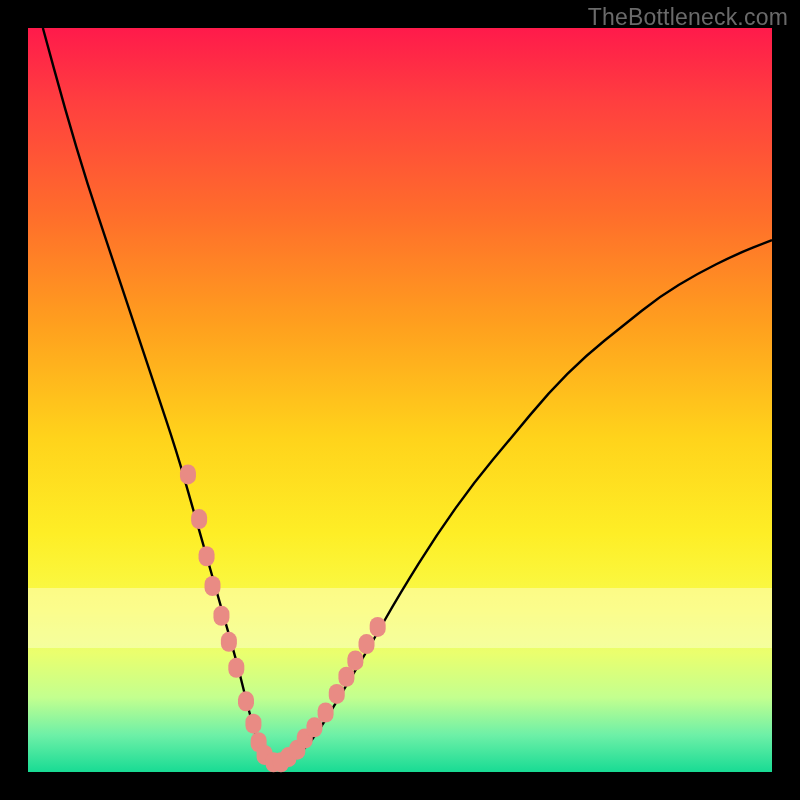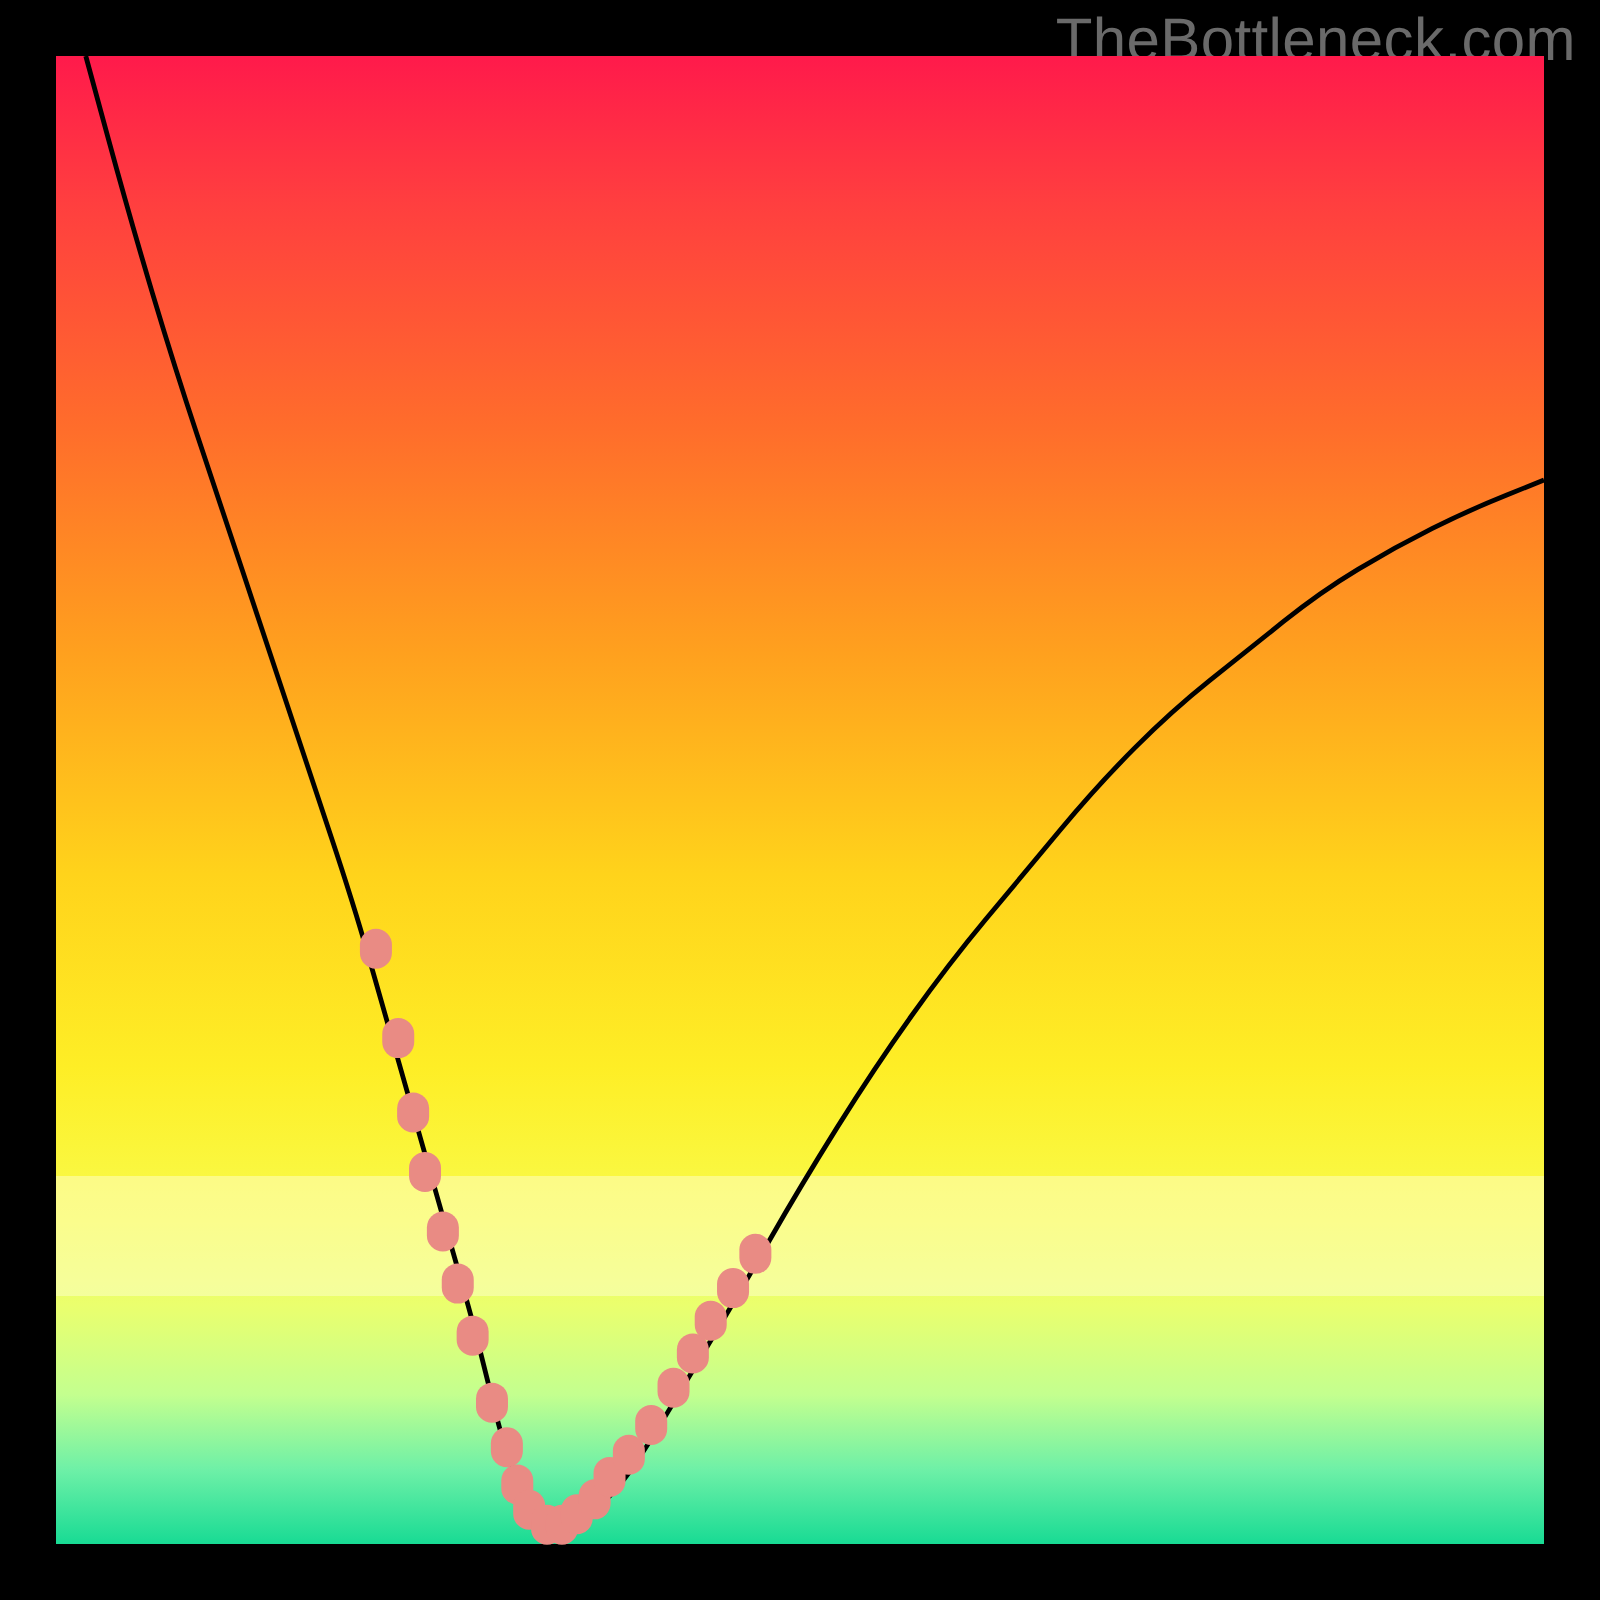--- a/index.html
+++ b/index.html
@@ -43,21 +43,21 @@
     right: 0;
     height: 60px;
     top: 560px;
     background: rgba(255,255,220,0.45);
   }
   .watermark {
     position: absolute;
     top: 4px;
     right: 12px;
     color: #6a6a6a;
-    font-size: 30px;
+    font-size: 23px;
     font-weight: 500;
     letter-spacing: 0.2px;
     user-select: none;
   }
   svg.curve {
     position: absolute;
     left: 0;
     top: 0;
     width: 744px;
     height: 744px;

